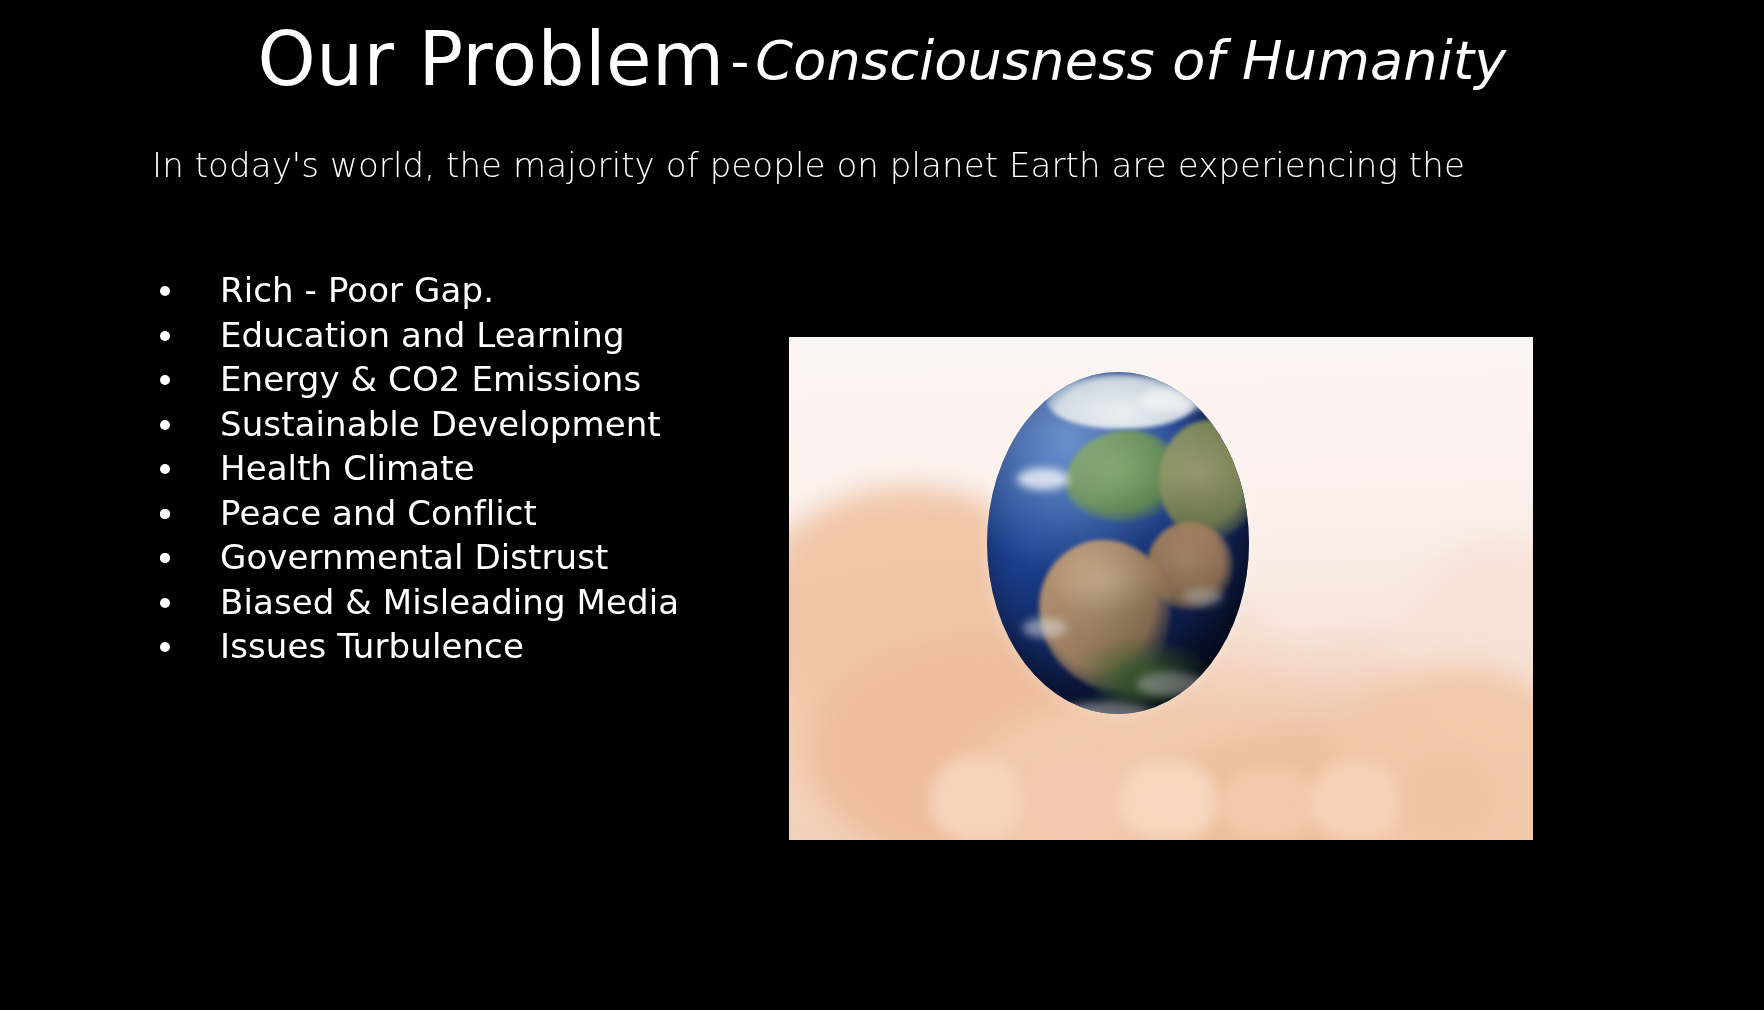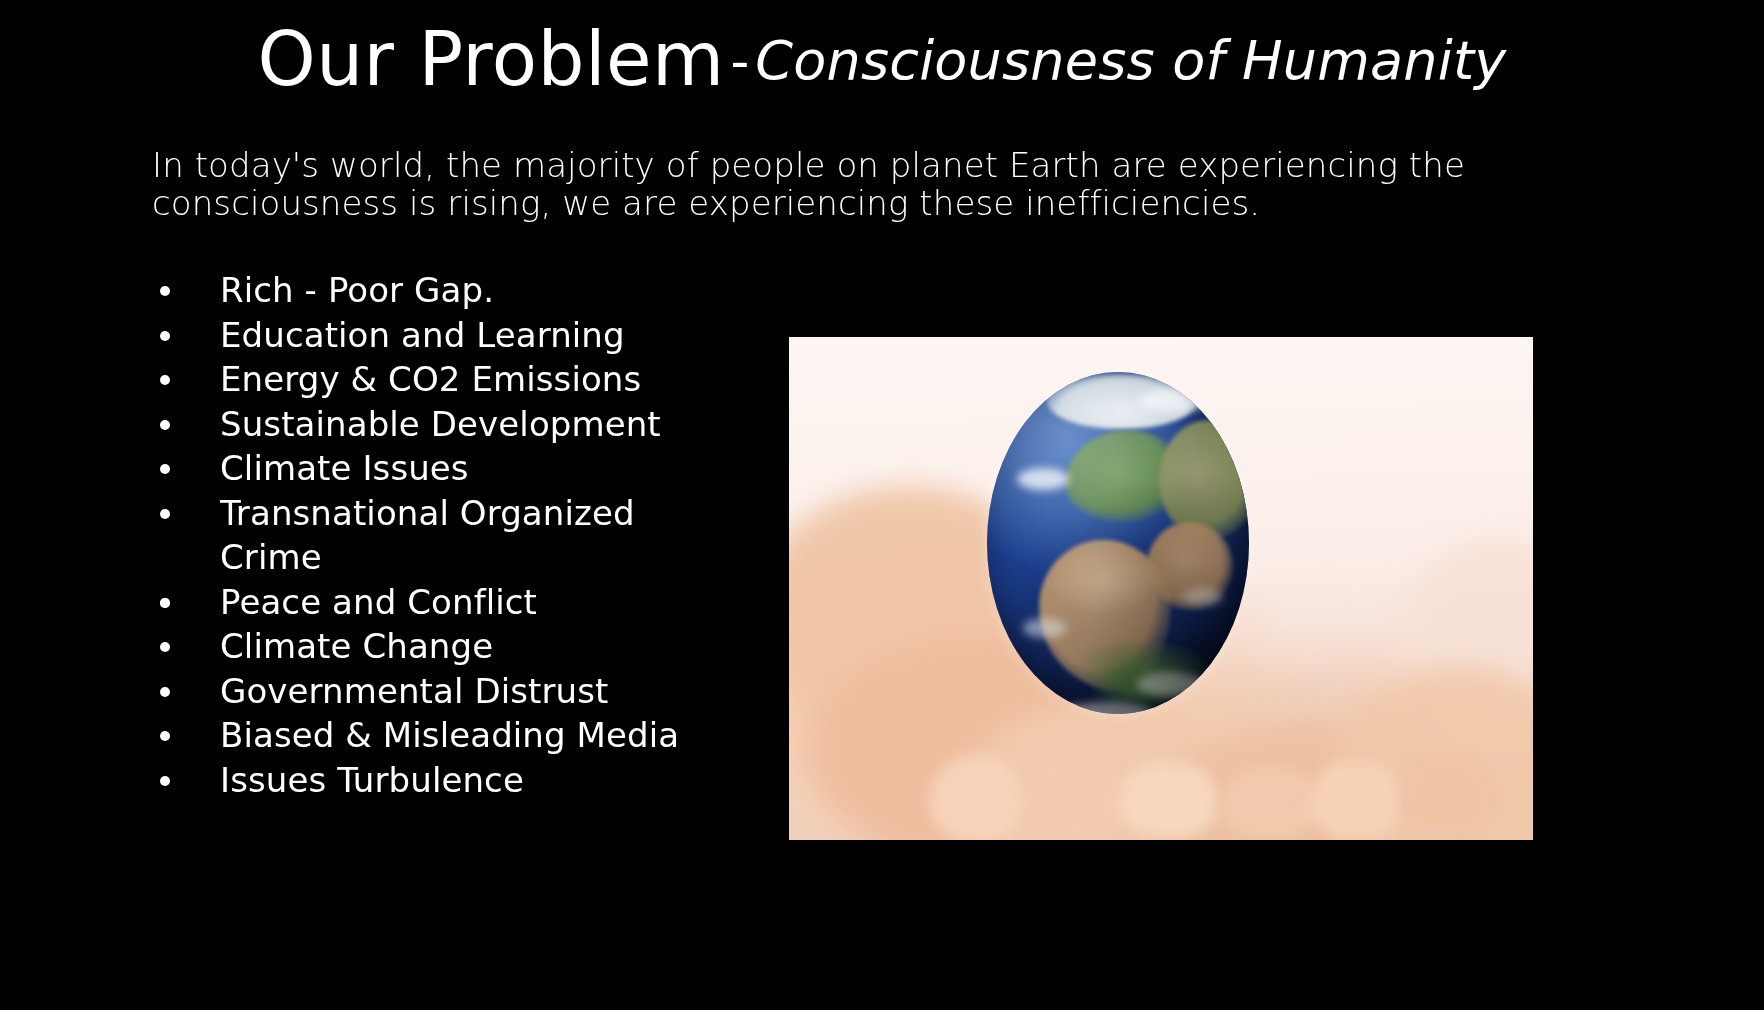--- a/index.html
+++ b/index.html
@@ -219,33 +219,32 @@
 <body>
 
 <div class="slide">
 
   <div class="title-block">
     <span class="title-main">Our Problem</span><span class="title-dash">-</span><span class="title-sub">Consciousness of Humanity</span>
   </div>
 
   <div class="intro">
     <span class="intro-line">In today's world, the majority of people on planet Earth are experiencing the</span>
-    <span class="intro-line">consciousness is rising, we are experiencing these inefficiencies.</span>
   </div>
 
   <ul class="bullets">
     <li class="bullet-item"><span class="bullet-dot"></span><span>Rich - Poor Gap.</span></li>
     <li class="bullet-item"><span class="bullet-dot"></span><span>Education and Learning</span></li>
     <li class="bullet-item"><span class="bullet-dot"></span><span>Energy &amp; CO2 Emissions</span></li>
     <li class="bullet-item"><span class="bullet-dot"></span><span>Sustainable Development</span></li>
-    <li class="bullet-item"><span class="bullet-dot"></span><span>Climate Issues</span></li>
-    <li class="bullet-item"><span class="bullet-dot"></span><span>Transnational Organized Crime</span></li>
+    <li class="bullet-item"><span class="bullet-dot"></span><span>Health Climate</span></li>
+    <li class="bullet-item"><span class="bullet-dot"></span></li>
     <li class="bullet-item"><span class="bullet-dot"></span></li>
     <li class="bullet-item"><span class="bullet-dot"></span><span>Peace and Conflict</span></li>
-    <li class="bullet-item"><span class="bullet-dot"></span><span>Climate Change</span></li>
+    <li class="bullet-item"><span class="bullet-dot"></span></li>
     <li class="bullet-item"><span class="bullet-dot"></span><span>Governmental Distrust</span></li>
     <li class="bullet-item"><span class="bullet-dot"></span><span>Biased &amp; Misleading Media</span></li>
     <li class="bullet-item"><span class="bullet-dot"></span><span>Issues Turbulence</span></li>
   </ul>
 
   <div class="photo">
     <div class="hand hand-f"></div>
     <div class="hand hand-a"></div>
     <div class="hand hand-b"></div>
     <div class="hand hand-c"></div>

